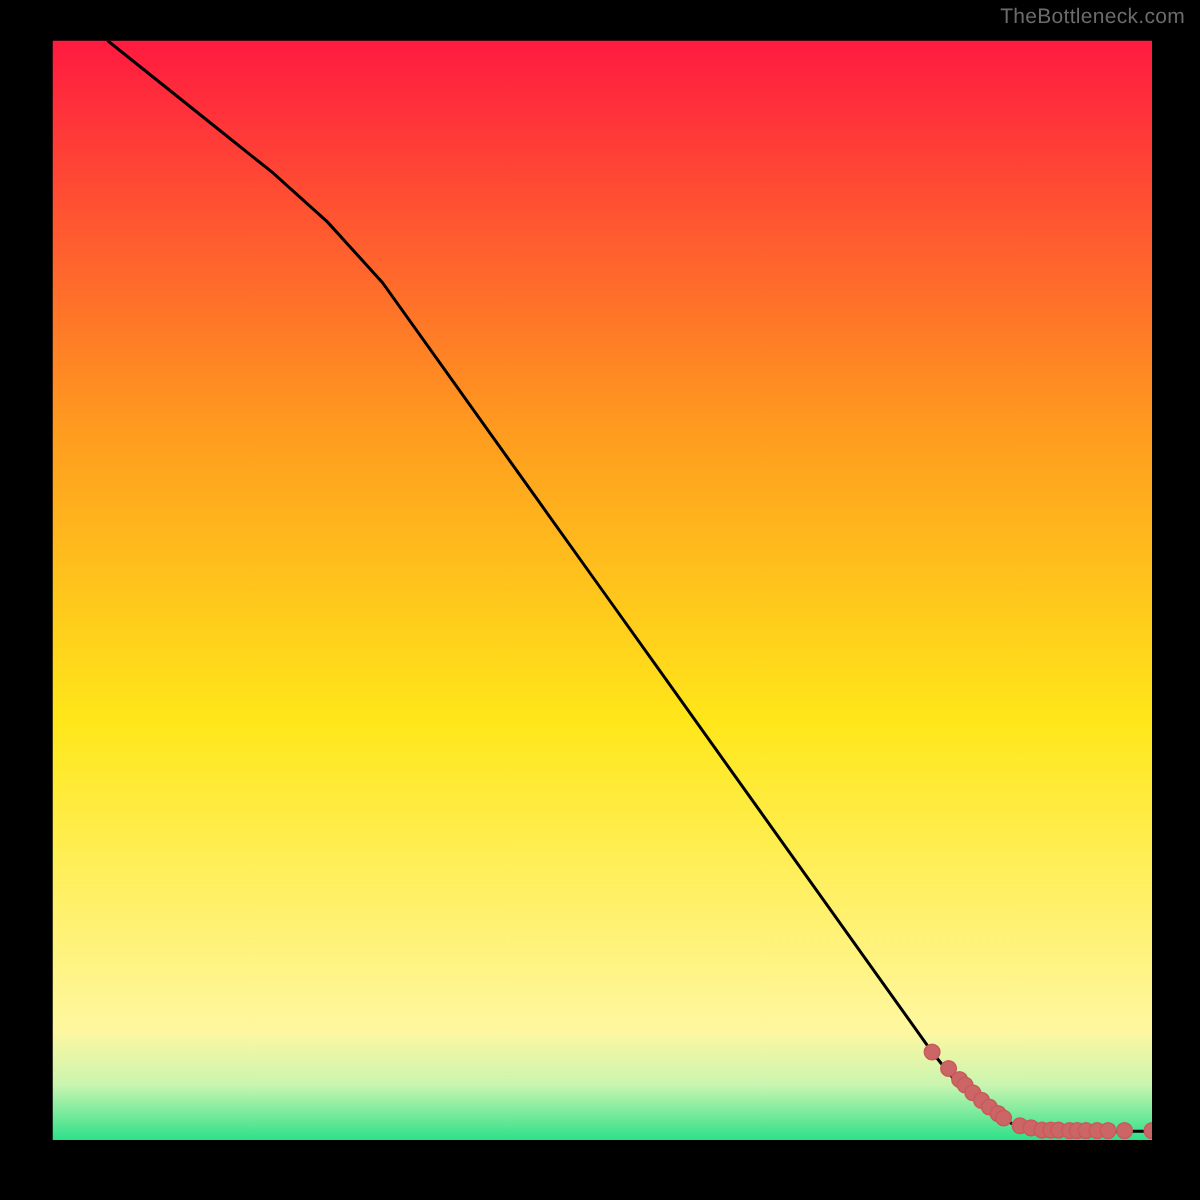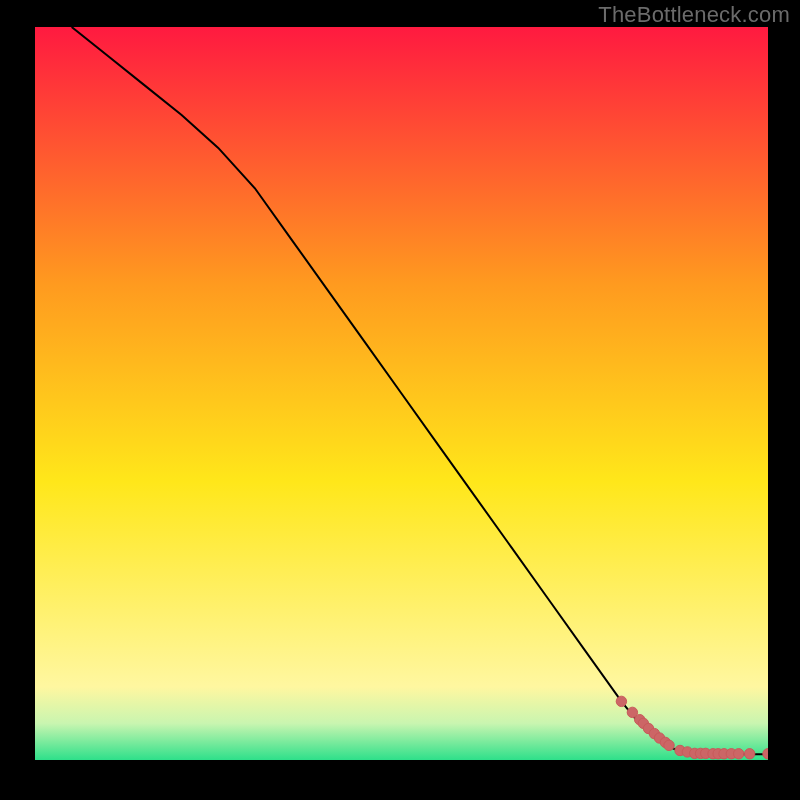--- a/index.html
+++ b/index.html
@@ -15,21 +15,21 @@
     position: relative;
     width: 800px;
     height: 800px;
     background: #000;
   }
   .watermark {
     position: absolute;
     top: 2px;
     right: 10px;
     color: #6b6b6b;
-    font-size: 22px;
+    font-size: 14px;
     font-weight: 400;
     letter-spacing: 0.2px;
     user-select: none;
   }
   .plot {
     position: absolute;
     left: 35px;
     top: 27px;
     width: 733px;
     height: 733px;

